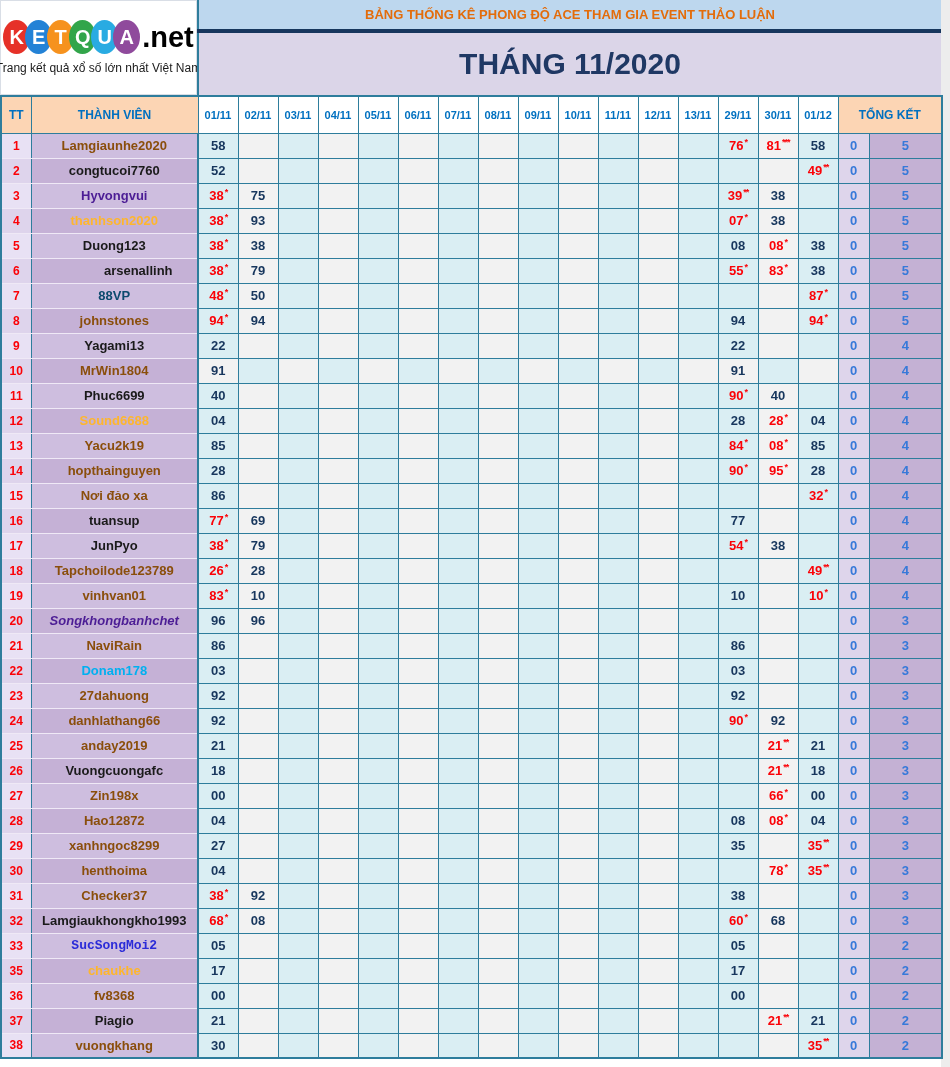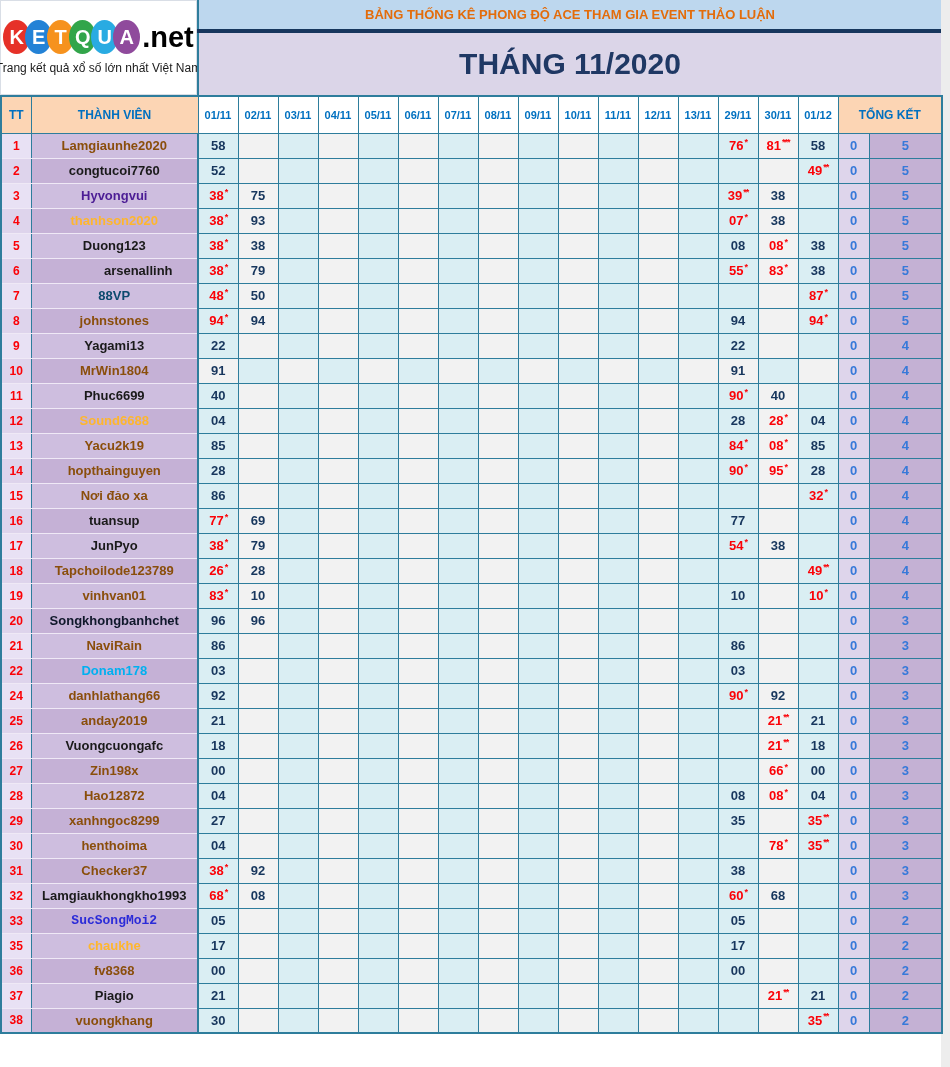--- a/index.html
+++ b/index.html
@@ -566,21 +566,21 @@
         <td class="cell c-white"></td>
         <td class="cell c-blue"></td>
         <td class="cell c-blue"><span>10</span></td>
         <td class="cell c-white"></td>
         <td class="cell c-blue"><span class="red">10</span><sup class="stars">*</sup></td>
         <td class="zero">0</td>
         <td class="total">4</td>
       </tr>
       <tr>
         <td class="tt">20</td>
-        <td class="member" style="color: #0f172a;">Songkhongbanhchet</td>
+        <td class="member" style="color: #4c1d95; font-style: italic;">Songkhongbanhchet</td>
         <td class="cell c-blue"><span>96</span></td>
         <td class="cell c-white"><span>96</span></td>
         <td class="cell c-blue"></td>
         <td class="cell c-white"></td>
         <td class="cell c-blue"></td>
         <td class="cell c-white"></td>
         <td class="cell c-blue"></td>
         <td class="cell c-white"></td>
         <td class="cell c-blue"></td>
         <td class="cell c-white"></td>
@@ -625,20 +625,42 @@
         <td class="cell c-blue"></td>
         <td class="cell c-white"></td>
         <td class="cell c-blue"></td>
         <td class="cell c-white"></td>
         <td class="cell c-blue"></td>
         <td class="cell c-white"></td>
         <td class="cell c-blue"></td>
         <td class="cell c-white"></td>
         <td class="cell c-blue"></td>
         <td class="cell c-blue"><span>03</span></td>
+        <td class="cell c-white"></td>
+        <td class="cell c-blue"></td>
+        <td class="zero">0</td>
+        <td class="total">3</td>
+      </tr>
+      <tr>
+        <td class="tt">23</td>
+        <td class="member" style="color: rgb(138, 78, 11);">27dahuong</td>
+        <td class="cell c-blue"><span>92</span></td>
+        <td class="cell c-white"></td>
+        <td class="cell c-blue"></td>
+        <td class="cell c-white"></td>
+        <td class="cell c-blue"></td>
+        <td class="cell c-white"></td>
+        <td class="cell c-blue"></td>
+        <td class="cell c-white"></td>
+        <td class="cell c-blue"></td>
+        <td class="cell c-white"></td>
+        <td class="cell c-blue"></td>
+        <td class="cell c-white"></td>
+        <td class="cell c-blue"></td>
+        <td class="cell c-blue"><span>92</span></td>
         <td class="cell c-white"></td>
         <td class="cell c-blue"></td>
         <td class="zero">0</td>
         <td class="total">3</td>
       </tr>
       <tr>
         <td class="tt">24</td>
         <td class="member" style="color: rgb(138, 78, 11); margin-top: 16px;">danhlathang66</td>
         <td class="cell c-blue"><span>92</span></td>
         <td class="cell c-white"></td>

